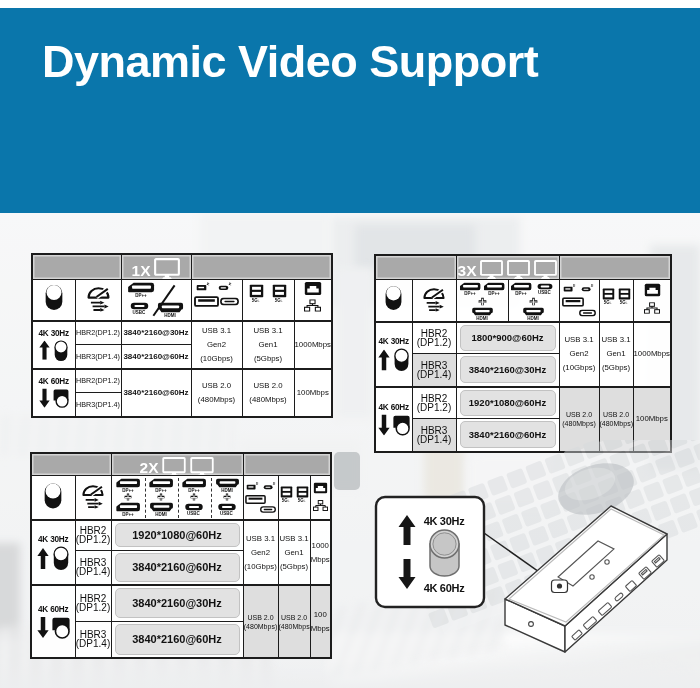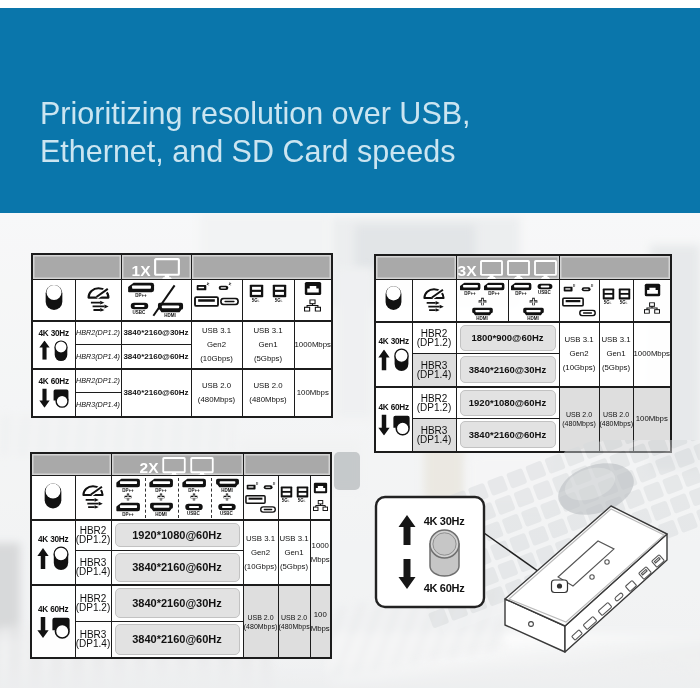--- a/index.html
+++ b/index.html
@@ -13,21 +13,21 @@
 .ph{position:absolute;filter:blur(4px);}
 .overlay{position:absolute;left:0;top:213px;width:700px;height:475px;background:rgba(255,255,255,0.42);}
 
 table.t{position:absolute;border-collapse:collapse;table-layout:fixed;background:rgba(255,255,255,0.93);}
 table.t td{border:1px solid #1c1c1c;padding:0;text-align:center;vertical-align:middle;color:#111;overflow:hidden;}
 table.t{border:2px solid #1c1c1c;}
 tr.thk td{border-top-width:2px;}
 td.hd{background:#a9a9a9;box-shadow:inset 0 0 0 1.5px rgba(255,255,255,0.5);}
 td.g{background:#dedede;}
 .pill{background:#e2e2e2;border:1px solid #c2c2c2;border-radius:5px;margin:2px 3px;display:flex;align-items:center;justify-content:center;font-weight:bold;white-space:nowrap;}
-.hbr{font-size:7.2px;line-height:9px;white-space:nowrap;font-style:italic;}
+.hbr{font-size:7.2px;line-height:9px;white-space:nowrap;}
 .res1{font-size:8px;font-weight:bold;white-space:nowrap;}
 .usb{font-size:7.8px;line-height:14px;}
 .usbs{font-size:7px;line-height:9px;}
 .fourk{font-size:8.2px;font-weight:bold;white-space:nowrap;letter-spacing:-0.2px;}
 .hlab{display:flex;align-items:flex-end;justify-content:center;gap:4px;color:#fff;font-weight:bold;font-size:15.5px;line-height:15px;padding-top:3px;}
 .hlab svg{display:block;}
 .m1{width:26px;height:22px;margin-bottom:-2px;}
 .ic{position:absolute;text-align:center;}
 .ic svg{display:block;margin:0 auto;}
 .lb{font-size:4.5px;font-weight:bold;line-height:5px;color:#111;letter-spacing:0;}
@@ -39,21 +39,21 @@
 .hbr2{font-size:10px;line-height:9px;margin-top:15px;}
 .m3{width:23px;height:19.5px;margin-bottom:-2px;}
 .m2{width:24px;height:20px;margin-bottom:-2px;}
 .grp{position:absolute;top:0;width:33px;height:43px;}
 .gsep{position:absolute;top:2px;width:0;height:40px;border-left:1.6px dashed #333;}
 </style>
 </head>
 <body>
 <div id="stage">
   <div class="banner"></div>
-  <div class="sub">Prioritizing resolution over USB,<br>Ethernet, and SD Card speeds</div>
+  <div class="title">Dynamic Video Support</div>
   <div class="photo">
     <div class="ph" style="left:330px;top:4px;width:190px;height:90px;background:#dfe2e4;"></div>
     <div class="ph" style="left:355px;top:12px;width:120px;height:45px;background:#cdd2d6;"></div>
     <div class="ph" style="left:200px;top:0px;width:130px;height:65px;background:#e9ebec;"></div>
     <div class="ph" style="left:650px;top:32px;width:50px;height:225px;background:#d6dadc;"></div>
     <div class="ph" style="left:336px;top:55px;width:36px;height:150px;background:#e4e6e8;"></div>
     <div class="ph" style="left:-14px;top:330px;width:34px;height:95px;background:#bbbdbf;"></div>
     <div class="ph" style="left:-30px;top:402px;width:300px;height:95px;background:repeating-linear-gradient(97deg,#d8d9db 0 15px,#efeff0 15px 21px);transform:rotate(-6deg);opacity:0.75;"></div>
     <div class="ph" style="left:330px;top:420px;width:380px;height:70px;background:linear-gradient(170deg,#ffffff 20%,#e2e4e5 60%,#e8e9ea 100%);"></div>
     <div class="ph" style="left:322px;top:382px;width:180px;height:70px;background:repeating-linear-gradient(120deg,#dcdee0 0 12px,#f2f2f3 12px 17px);opacity:0.7;transform:rotate(-10deg);"></div>

